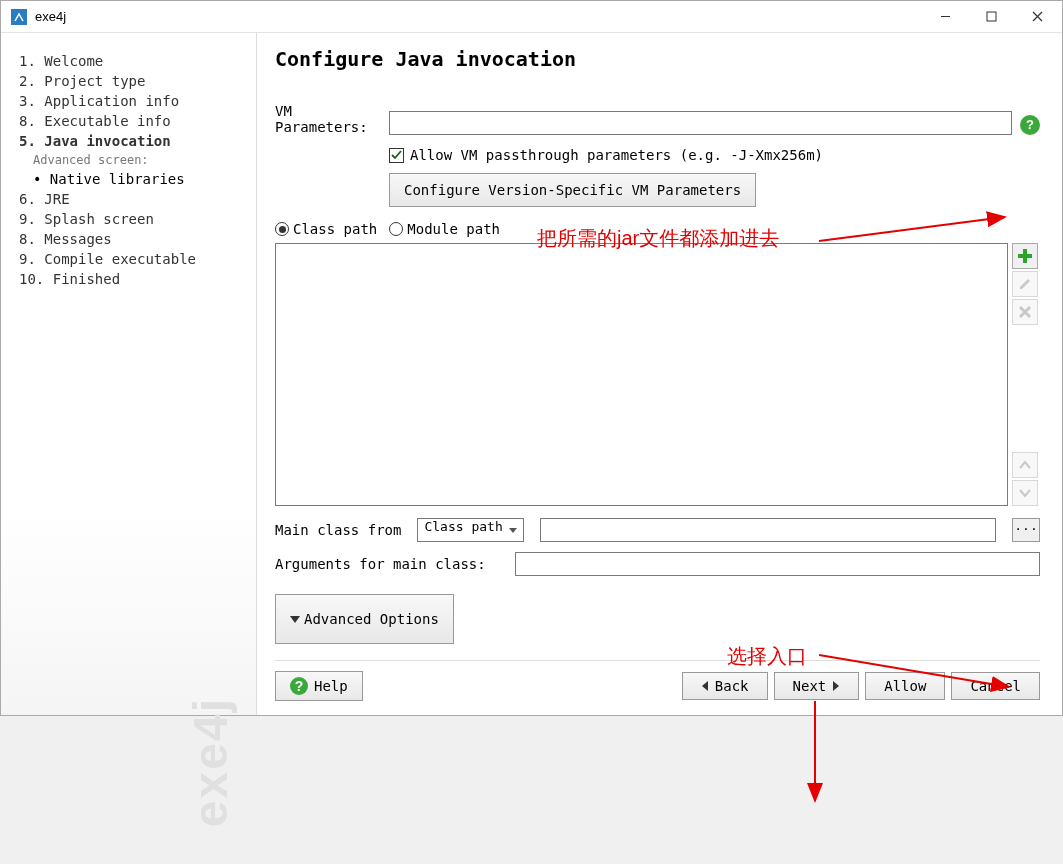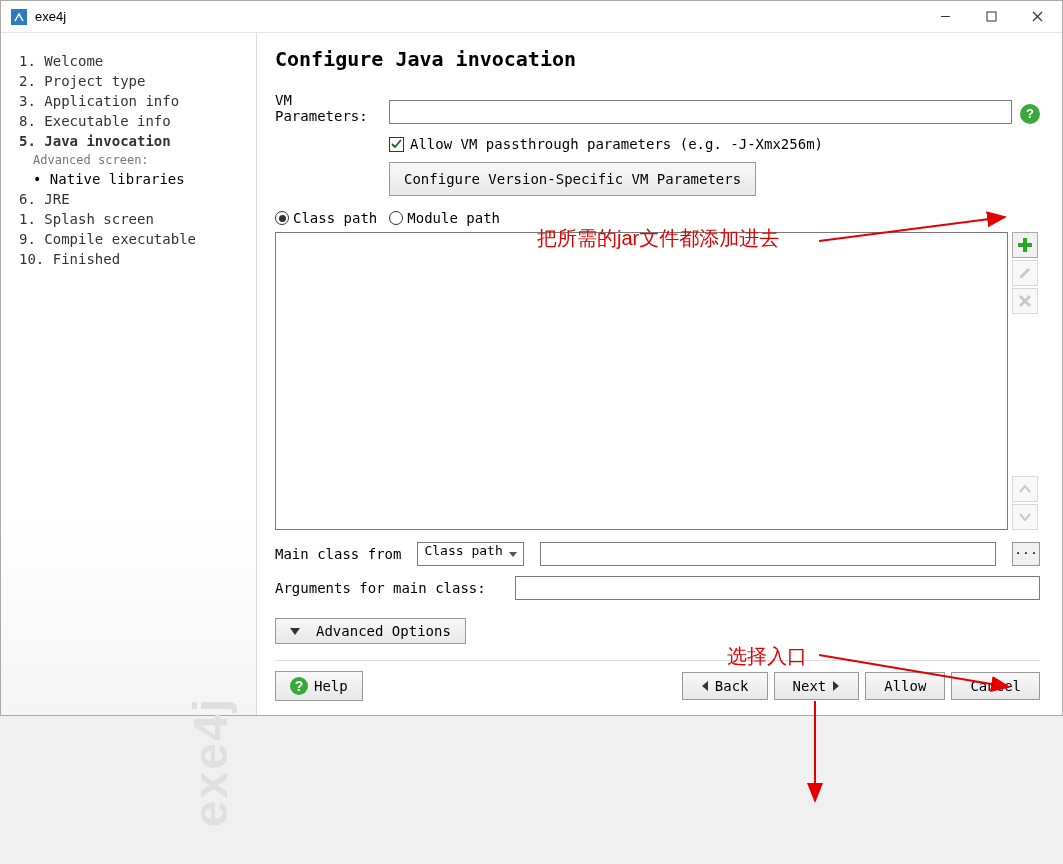--- a/index.html
+++ b/index.html
@@ -13,21 +13,21 @@
 .titlebar-btn { width: 46px; height: 30px; display: flex; align-items: center; justify-content: center; font-family: Arial; }
 .titlebar-btn svg { width: 11px; height: 11px; }
 .body-area { display: flex; height: calc(100% - 32px); }
 .sidebar { width: 256px; background: linear-gradient(to bottom, #fff 0%, #fff 70%, #f5f5f5 100%); border-right: 1px solid #ddd; padding: 18px 10px 10px 18px; position: relative; }
 .step { font-family: "NSimSun", "SimSun", monospace; font-size: 14px; line-height: 20px; color: #333; white-space: nowrap; }
 .step.current { font-weight: bold; }
 .substep-header { font-size: 12px; color: #777; padding-left: 14px; line-height: 18px; }
 .substep { font-size: 14px; padding-left: 14px; line-height: 20px; }
 .watermark { position: absolute; bottom: 18px; right: 18px; font-size: 48px; color: #e0e0e0; transform: rotate(-90deg); transform-origin: right bottom; font-family: Arial; font-weight: bold; letter-spacing: 2px; }
 .main { flex: 1; padding: 14px 22px 14px 18px; position: relative; background: #fff; display: flex; flex-direction: column; }
-.heading { font-size: 20px; font-weight: bold; font-family: "NSimSun", "SimSun", monospace; margin-bottom: 21px; }
+.heading { font-size: 20px; font-weight: bold; font-family: "NSimSun", "SimSun", monospace; margin-bottom: 32px; }
 .form-row { display: flex; align-items: flex-end; margin-bottom: 8px; }
 .label { font-family: "NSimSun", monospace; font-size: 14px; width: 114px; }
 .text-input { flex: 1; height: 24px; border: 1px solid #7a7a7a; background: #fff; padding: 0 4px; }
 .help-icon { width: 20px; height: 20px; margin-left: 8px; border-radius: 50%; background: #3ba83b; color: #fff; font-weight: bold; text-align: center; line-height: 20px; font-family: Arial; }
 .indent-block { margin-left: 114px; }
 .checkbox-row { display: flex; align-items: center; margin-bottom: 10px; margin-top: 4px; }
 .checkbox { width: 15px; height: 15px; border: 1px solid #333; margin-right: 6px; display: flex; align-items: center; justify-content: center; }
 .checkbox svg { width: 11px; height: 11px; }
 .btn { background: linear-gradient(#f8f8f8, #e8e8e8); border: 1px solid #999; padding: 8px 14px; font-family: "NSimSun", monospace; font-size: 14px; cursor: pointer; }
 .radio-row { margin-top: 14px; margin-bottom: 6px; display: flex; gap: 12px; align-items: center; }
@@ -39,21 +39,21 @@
 .classpath-tools { width: 28px; display: flex; flex-direction: column; gap: 2px; }
 .tool-btn { width: 26px; height: 26px; border: 1px solid #aaa; background: #f0f0f0; display: flex; align-items: center; justify-content: center; }
 .tool-btn.disabled { opacity: 0.45; }
 .tool-spacer { flex: 1; }
 .main-class-row { margin-top: 12px; display: flex; align-items: center; gap: 16px; }
 .select { height: 24px; border: 1px solid #7a7a7a; background: #fff; padding: 0 20px 0 6px; font-family: "NSimSun", monospace; font-size: 13px; position: relative; }
 .select::after { content: ""; position: absolute; right: 6px; top: 9px; border-left: 4px solid transparent; border-right: 4px solid transparent; border-top: 5px solid #555; }
 .browse-btn { width: 28px; height: 24px; border: 1px solid #999; background: #f0f0f0; font-family: monospace; text-align: center; line-height: 20px; }
 .args-row { margin-top: 10px; display: flex; align-items: center; gap: 6px; }
 .args-label { font-family: "NSimSun", monospace; font-size: 14px; width: 234px; }
-.adv-btn { margin-top: 18px; display: inline-flex; align-items: center; gap: 16px; padding: 4px 14px; border: 1px solid #999; background: linear-gradient(#f8f8f8,#e8e8e8); font-family: "NSimSun", monospace; font-size: 14px; }
+.adv-btn { margin-top: 18px; display: inline-flex; align-items: center; gap: 4px; padding: 16px 14px; border: 1px solid #999; background: linear-gradient(#f8f8f8,#e8e8e8); font-family: "NSimSun", monospace; font-size: 14px; }
 .adv-btn .tri { border-left: 5px solid transparent; border-right: 5px solid transparent; border-top: 7px solid #333; }
 .footer { margin-top: 16px; padding-top: 10px; border-top: 1px solid #ddd; display: flex; align-items: center; }
 .help-btn { display: flex; align-items: center; gap: 6px; padding: 5px 14px; border: 1px solid #999; background: linear-gradient(#f8f8f8,#e8e8e8); font-family: "NSimSun", monospace; font-size: 14px; }
 .footer-spacer { flex: 1; }
 .nav-btn { padding: 5px 18px; border: 1px solid #999; background: linear-gradient(#f8f8f8,#e8e8e8); font-family: "NSimSun", monospace; font-size: 14px; margin-left: 6px; display: flex; align-items: center; gap: 6px; }
 .annotation { position: absolute; color: #e40000; font-size: 20px; font-family: "Microsoft YaHei", Arial; pointer-events:none; }
 .arrow-svg { position: absolute; pointer-events:none; }
 .page-wrap { position: relative; width: 1063px; height: 864px; }
 </style>
 </head>
@@ -94,21 +94,22 @@
 
     <div class="sidebar">
       <div class="step">1. Welcome</div>
       <div class="step">2. Project type</div>
       <div class="step">3. Application info</div>
       <div class="step">8. Executable info</div>
       <div class="step current">5. Java invocation</div>
       <div class="substep-header">Advanced screen:</div>
       <div class="substep">• Native libraries</div>
       <div class="step">6. JRE</div>
-      <div class="step">1. Splash screen</div>
+      <div class="step">9. Splash screen</div>
+      <div class="step">8. Messages</div>
       <div class="step">9. Compile executable</div>
       <div class="step">10. Finished</div>
       <div class="watermark">exe4j</div>
     </div>
 
     <div class="main">
       <div class="heading">Configure Java invocation</div>
 
       <div class="form-row">
         <div class="label">VM Parameters:</div>

